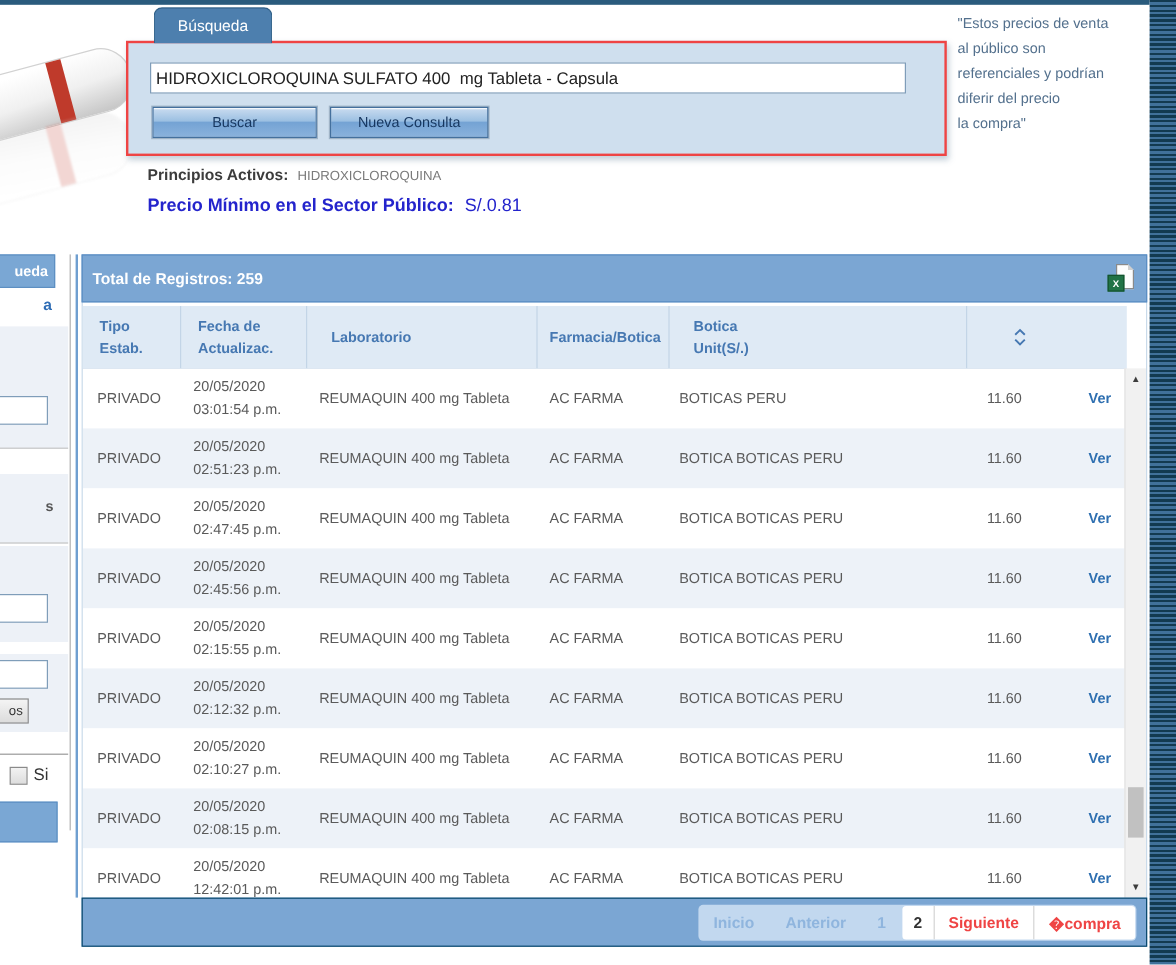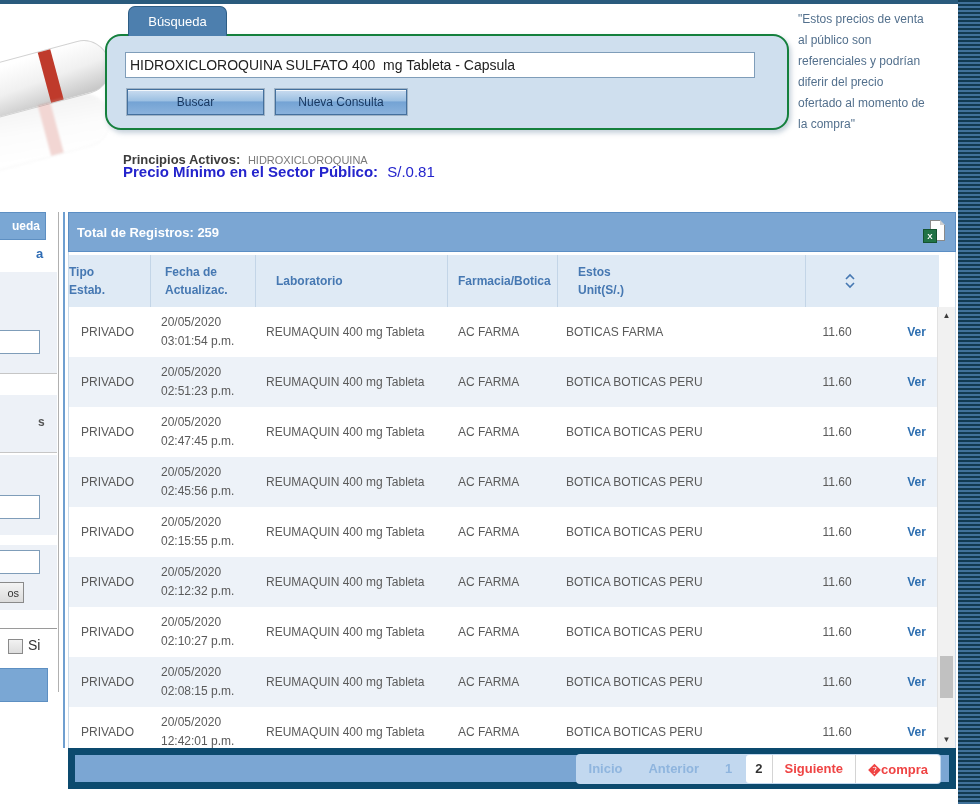--- a/index.html
+++ b/index.html
@@ -17,36 +17,36 @@
     background:linear-gradient(175deg,#ffffff 15%,#f0f0f0 55%,#c8c8c8 95%);
     border:1px solid #d2d2d2;transform:rotate(-15deg);overflow:hidden;}
   .cap-stripe{position:absolute;left:60%;top:-6px;width:13px;height:130%;background:#bf3a2b;}
   .capsule.reflection{top:78px;transform:scaleY(-1) rotate(15deg);opacity:.2;filter:blur(1px);}
 
   
   .tab{position:absolute;left:128px;top:6px;width:97px;height:29px;background:#4d7fae;
     border:1px solid #2d5d84;border-bottom:none;border-radius:7px 7px 0 0;color:#fff;
     font-size:13px;display:flex;align-items:center;justify-content:center;z-index:3;}
   .search-panel{position:absolute;left:105px;top:34px;width:680px;height:92px;background:#cfdfee;
-    border:2px solid #15803d;border-radius:16px;box-shadow:2px 3px 5px rgba(90,120,150,.35);z-index:2;}
+    border:2px solid #ef4444;border-radius:0;box-shadow:2px 3px 5px rgba(90,120,150,.35);z-index:2;}
   .query{position:absolute;left:18px;top:16px;width:620px;height:24px;border:1px solid #7f9db9;
     background:#fff;font-family:"Liberation Sans",sans-serif;font-size:14px;color:#222;padding:0 4px;}
   .btn{position:absolute;top:53px;height:26px;border:1px solid #44709d;cursor:pointer;
     background:linear-gradient(180deg,#cadcf0 0%,#9cc0e2 45%,#74a3d4 50%,#8ab2dc 100%);
     color:#16365f;font-family:"Liberation Sans",sans-serif;font-size:12px;
     box-shadow:0 0 0 1px #9fb3c6,inset 0 1px 0 rgba(255,255,255,.75);}
   .btn.buscar{left:20px;width:137px;}
   .btn.nueva{left:168px;width:132px;}
 
   
   .disclaimer{position:absolute;left:798px;top:9px;width:160px;font-size:12px;line-height:21px;
     color:#53708d;}
 
   
-  .principios{position:absolute;left:123px;top:152px;font-size:13px;color:#444;}
+  .principios{position:absolute;left:123px;top:138px;font-size:13px;color:#444;}
   .p-label{font-weight:bold;color:#3c3c3c;}
   .p-value{font-size:11px;color:#7a7a7a;margin-left:4px;}
   .precio-min{position:absolute;left:123px;top:163px;font-size:15px;color:#2424cc;}
   .pm-label{font-weight:bold;}
   .pm-value{margin-left:5px;}
 
   
   .sidebar{position:absolute;left:0;top:0;width:57px;height:804px;overflow:hidden;}
   .sb-header{position:absolute;left:-8px;top:212px;width:54px;height:28px;background:#7aa7d4;
     border:1px solid #5d8fc2;color:#fff;font-size:12px;font-weight:bold;text-align:right;
@@ -88,21 +88,21 @@
   .excel .xbox{position:absolute;left:0;bottom:1px;width:12px;height:12px;background:#217346;
     color:#fff;font-size:8px;font-weight:bold;display:flex;align-items:center;justify-content:center;
     border:1px solid #14532f;}
   .thead{position:absolute;left:0;top:42px;width:870px;height:52px;background:#dfeaf5;
     border-bottom:1px solid #c3d5e7;display:grid;
     grid-template-columns:82px 105px 192px 110px 248px 88px 45px;
     color:#4678b2;font-size:12px;font-weight:bold;line-height:18px;}
   .th{display:flex;flex-direction:column;justify-content:center;border-right:1px solid #c3d5e7;
     box-sizing:border-box;}
   .th.c-sort{border-right:none;align-items:center;cursor:pointer;}
-  .th.p-tipo{}
+  .th.p-tipo{padding-left:14px;}
   .th.p-fecha{padding-left:14px;}
   .th.p-prod{padding-left:10px;}
   .th.p-lab{padding-left:20px;}
   .th.p-farm{padding-left:10px;}
   .th.p-precio{padding-left:20px;}
 
   .tbody{position:absolute;left:0;top:94px;width:870px;height:502px;overflow:hidden;}
   .row{width:870px;height:50px;display:grid;
     grid-template-columns:82px 105px 192px 110px 248px 88px 45px;
     background:#fff;color:#5a5a5a;font-size:12px;}
@@ -119,21 +119,21 @@
 
   .scrollbar{position:absolute;right:0;top:94px;width:18px;height:442px;background:#f1f1f1;
     border-left:1px solid #e2e2e2;box-sizing:border-box;}
   .sb-up,.sb-down{position:absolute;left:0;width:17px;height:18px;color:#3c3c3c;font-size:8px;
     text-align:center;line-height:18px;cursor:pointer;}
   .sb-up{top:0;}
   .sb-down{bottom:0;}
   .sb-thumb{position:absolute;left:2px;top:349px;width:13px;height:42px;background:#c1c1c1;cursor:grab;}
 
   .pager{position:absolute;left:-1px;top:535px;width:888px;height:41px;background:#7ba6d3;
-    border:7px solid #0c4a6e;box-sizing:border-box;display:flex;align-items:center;
+    border:1px solid #0c4a6e;box-sizing:border-box;display:flex;align-items:center;
     justify-content:flex-end;padding-right:8px;}
   .pill{display:flex;align-items:center;height:30px;background:#c2d8ef;border-radius:4px;
     font-size:13px;font-weight:bold;overflow:hidden;}
   .pg{display:flex;align-items:center;height:100%;}
   .pg.dis{color:#8fb5de;padding:0 13px;}
   .seg{display:flex;align-items:stretch;height:28px;background:#fff;border-radius:3px;
     margin:0 1px;overflow:hidden;}
   .seg .pg{padding:0 12px;border-right:1px solid #d4d4d4;cursor:pointer;}
   .seg .pg.cur{color:#333;padding:0 9px;}
   .seg .pg.act{color:#ef4444;}
@@ -162,21 +162,20 @@
     <input class="query" type="text" value="HIDROXICLOROQUINA SULFATO 400  mg Tableta - Capsula" style="">
     <button class="btn buscar">Buscar</button>
     <button class="btn nueva">Nueva Consulta</button>
   </div>
 
   <div class="disclaimer">
     <div>"Estos precios de venta</div>
     <div>al público son</div>
     <div>referenciales y podrían</div>
     <div>diferir del precio</div>
-    <div>ofertado al momento de</div>
     <div>la compra"</div>
   </div>
 
   <div class="principios">
     <span class="p-label">Principios Activos:</span>
     <span class="p-value">HIDROXICLOROQUINA</span>
   </div>
   <div class="precio-min">
     <span class="pm-label">Precio Mínimo en el Sector Público:</span>
     <span class="pm-value">S/.0.81</span>
@@ -222,41 +221,41 @@
         <div>Fecha de</div>
         <div>Actualizac.</div>
       </div>
       <div class="th p-lab">
         <div>Laboratorio</div>
       </div>
       <div class="th p-farm">
         <div>Farmacia/Botica</div>
       </div>
       <div class="th p-precio">
-        <div>Estos</div>
+        <div>Botica</div>
         <div>Unit(S/.)</div>
       </div>
       <div class="th c-sort">
         <svg width="12" height="18" viewBox="0 0 12 18" aria-hidden="true">
           <path d="M2 7 L6 3 L10 7" fill="none" stroke="#4678b2" stroke-width="1.6"></path>
           <path d="M2 11 L6 15 L10 11" fill="none" stroke="#4678b2" stroke-width="1.6"></path>
         </svg>
       </div>
     </div>
 
     <div class="tbody">
         <div class="row">
     <div class="td c-tipo">PRIVADO</div>
     <div class="td c-fecha">
       <div>20/05/2020</div>
       <div>03:01:54 p.m.</div>
     </div>
     <div class="td c-prod">REUMAQUIN 400 mg Tableta</div>
     <div class="td c-lab">AC FARMA</div>
-    <div class="td c-farm">BOTICAS FARMA</div>
+    <div class="td c-farm">BOTICAS PERU</div>
     <div class="td c-precio">11.60</div>
     <div class="td c-ver">
       <a class="ver" href="#">Ver</a>
     </div>
   </div>
         <div class="row alt">
     <div class="td c-tipo">PRIVADO</div>
     <div class="td c-fecha">
       <div>20/05/2020</div>
       <div>02:51:23 p.m.</div>

